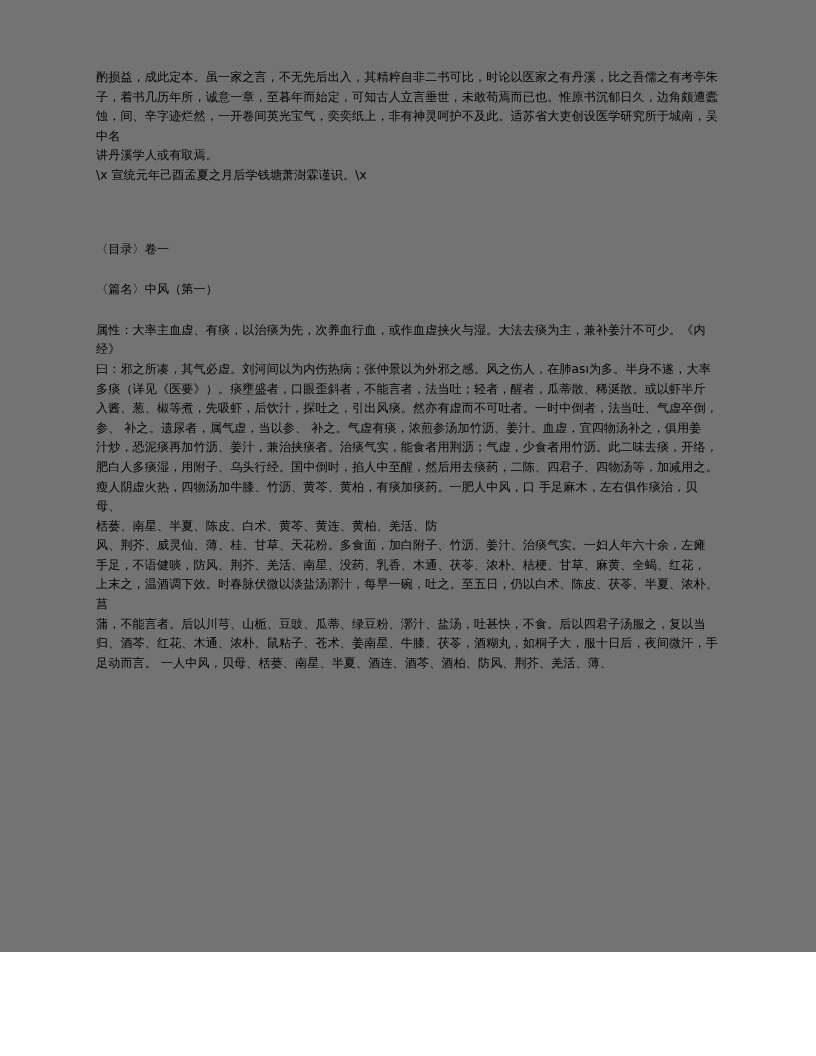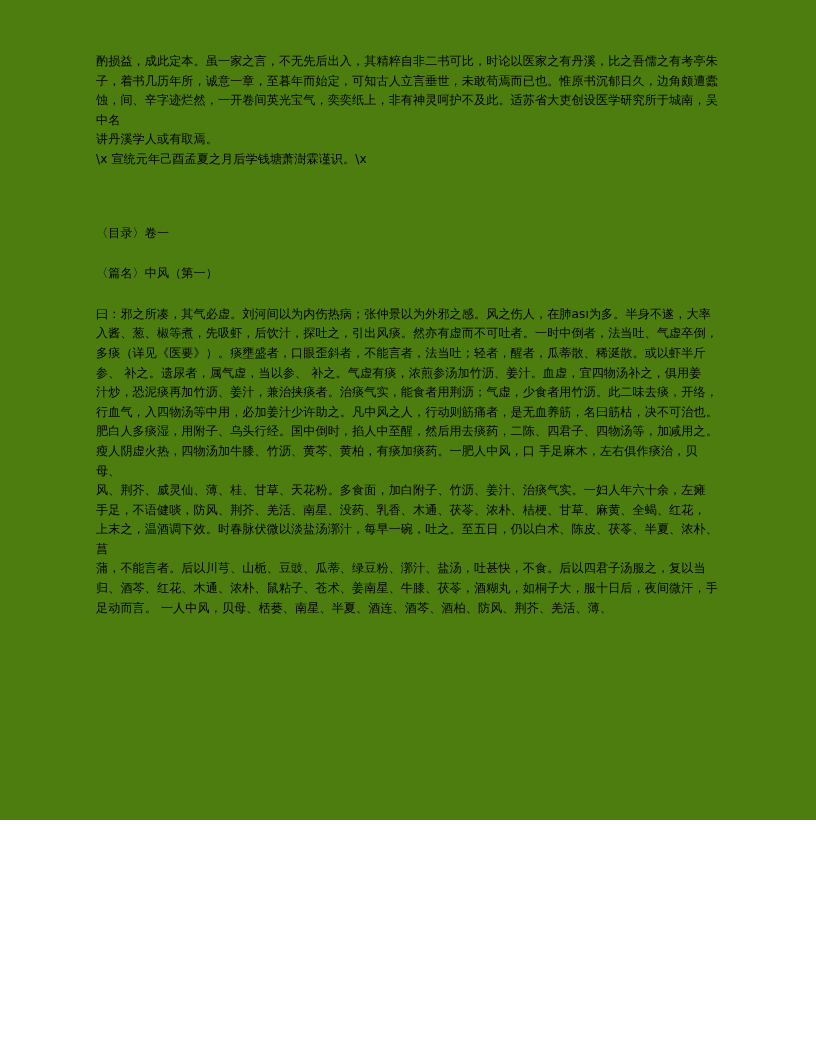--- a/index.html
+++ b/index.html
@@ -9,24 +9,24 @@
   }
   body {
     width: 816px;
     height: 1056px;
     font-family: "DejaVu Sans", "Liberation Sans", sans-serif;
     color: #000000;
   }
   .page {
     position: relative;
     width: 816px;
-    height: 820px;
+    height: 952px;
     box-sizing: border-box;
-    padding: 52px 96px 80px 96px;
-    background: #4d7c0f;
+    padding: 68px 96px 80px 96px;
+    background: #737373;
   }
   .doc-body {
     font-size: 12.1px;
     line-height: 19.6px;
     letter-spacing: 0.1px;
     text-align: left;
   }
   .para {
     margin: 0;
     padding: 0;
@@ -55,28 +55,29 @@
     <div class="spacer-lg"></div>
 
     <div class="para">〈目录〉卷一</div>
 
     <div class="spacer-md"></div>
 
     <div class="para">〈篇名〉中风（第一）</div>
 
     <div class="spacer-md"></div>
 
+    <div class="para">属性：大率主血虚、有痰，以治痰为先，次养血行血，或作血虚挟火与湿。大法去痰为主，兼补姜汁不可少。《内经》</div>
     <div class="para">曰：邪之所凑，其气必虚。刘河间以为内伤热病；张仲景以为外邪之感。风之伤人，在肺ası为多。半身不遂，大率</div>
+    <div class="para">多痰（详见《医要》）。痰壅盛者，口眼歪斜者，不能言者，法当吐；轻者，醒者，瓜蒂散、稀涎散。或以虾半斤</div>
     <div class="para">入酱、葱、椒等煮，先吸虾，后饮汁，探吐之，引出风痰。然亦有虚而不可吐者。一时中倒者，法当吐、气虚卒倒，</div>
-    <div class="para">多痰（详见《医要》）。痰壅盛者，口眼歪斜者，不能言者，法当吐；轻者，醒者，瓜蒂散、稀涎散。或以虾半斤</div>
     <div class="para">参、 补之。遗尿者，属气虚，当以参、 补之。气虚有痰，浓煎参汤加竹沥、姜汁。血虚，宜四物汤补之，俱用姜</div>
     <div class="para">汁炒，恐泥痰再加竹沥、姜汁，兼治挟痰者。治痰气实，能食者用荆沥；气虚，少食者用竹沥。此二味去痰，开络，</div>
-    <div class="para">行血气，入四物汤等中用，必加姜汁少许助之。凡中风之人，行动则筋痛者，是无血养筋，名曰筋枯，决不可治也。</div>
     <div class="para">肥白人多痰湿，用附子、乌头行经。国中倒时，掐人中至醒，然后用去痰药，二陈、四君子、四物汤等，加减用之。</div>
     <div class="para">瘦人阴虚火热，四物汤加牛膝、竹沥、黄芩、黄柏，有痰加痰药。一肥人中风，口 手足麻木，左右俱作痰治，贝母、</div>
+    <div class="para">栝蒌、南星、半夏、陈皮、白术、黄芩、黄连、黄柏、羌活、防</div>
     <div class="para">风、荆芥、威灵仙、薄、桂、甘草、天花粉。多食面，加白附子、竹沥、姜汁、治痰气实。一妇人年六十余，左瘫</div>
     <div class="para">手足，不语健啖，防风、荆芥、羌活、南星、没药、乳香、木通、茯苓、浓朴、桔梗、甘草、麻黄、全蝎、红花，</div>
     <div class="para">上末之，温酒调下效。时春脉伏微以淡盐汤漷汁，每早一碗，吐之。至五日，仍以白术、陈皮、茯苓、半夏、浓朴、菖</div>
     <div class="para">蒲，不能言者。后以川芎、山栀、豆豉、瓜蒂、绿豆粉、漷汁、盐汤，吐甚快，不食。后以四君子汤服之，复以当</div>
     <div class="para">归、酒芩、红花、木通、浓朴、鼠粘子、苍术、姜南星、牛膝、茯苓，酒糊丸，如桐子大，服十日后，夜间微汗，手</div>
     <div class="para">足动而言。 一人中风，贝母、栝蒌、南星、半夏、酒连、酒芩、酒柏、防风、荆芥、羌活、薄、</div>
 
   </div>
 </div>
 

